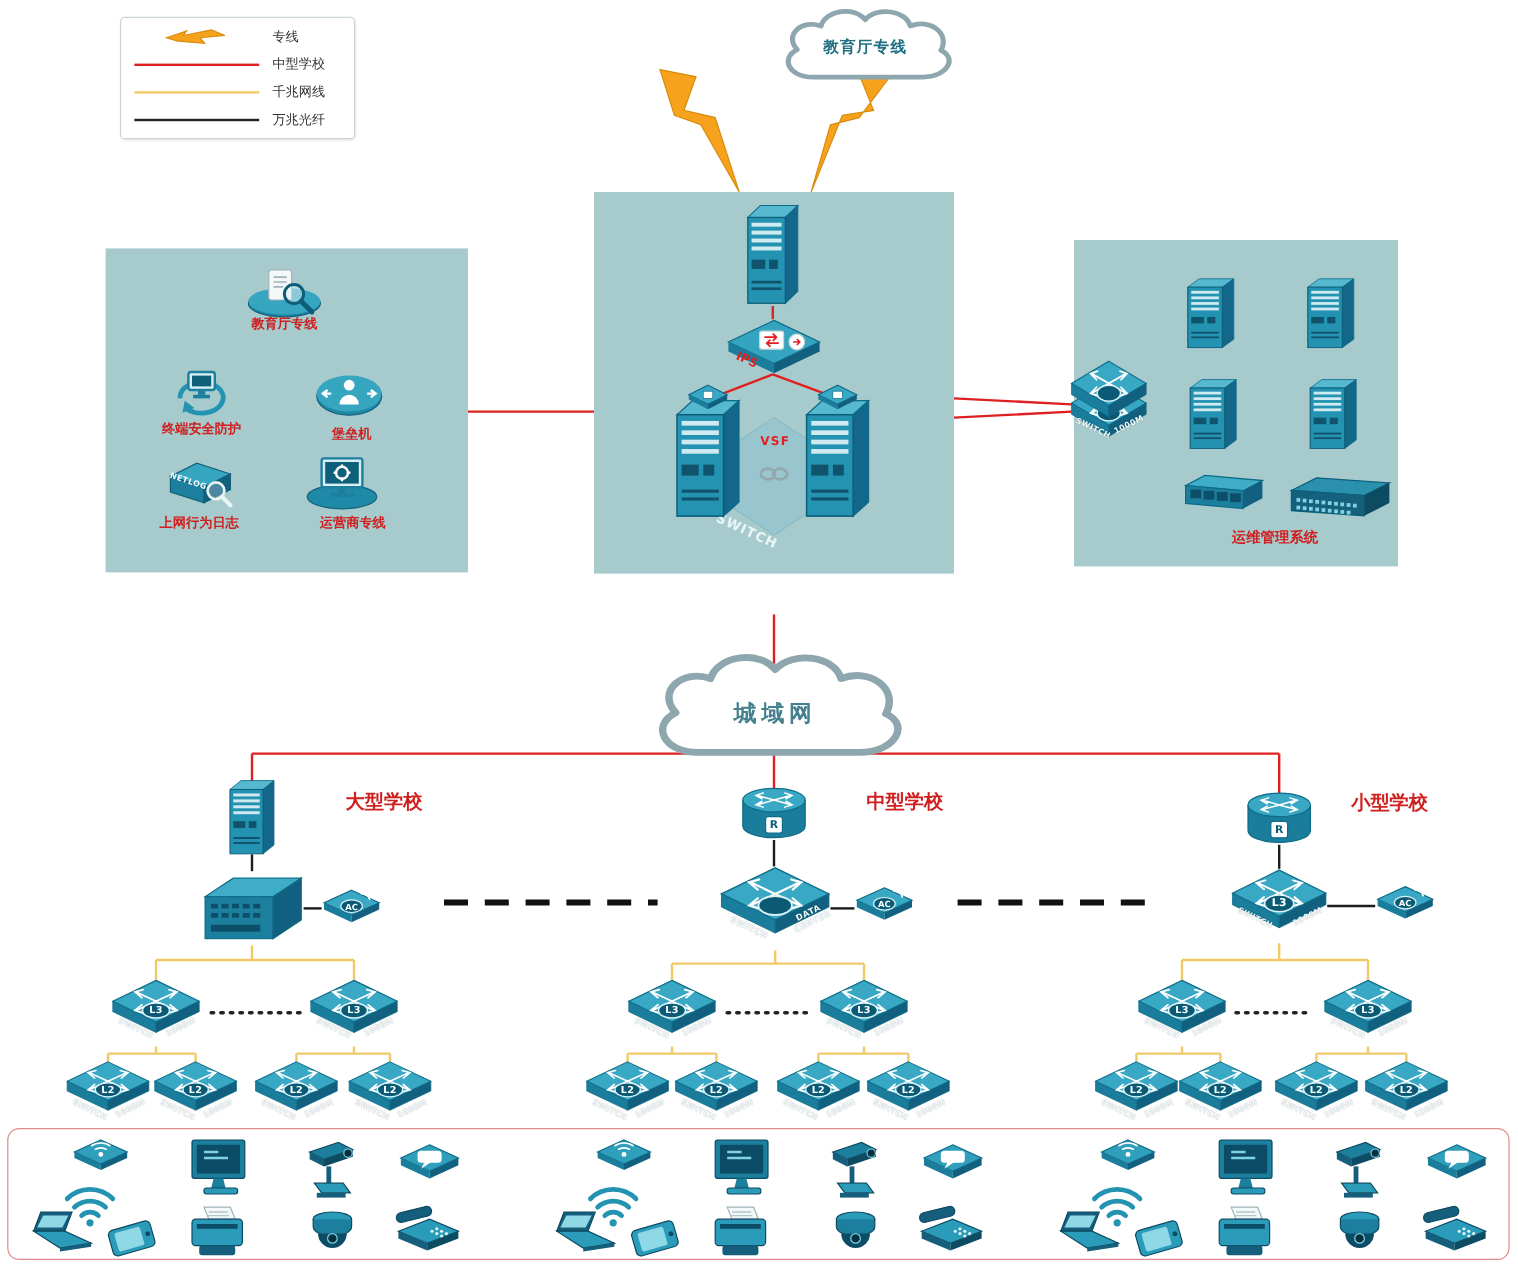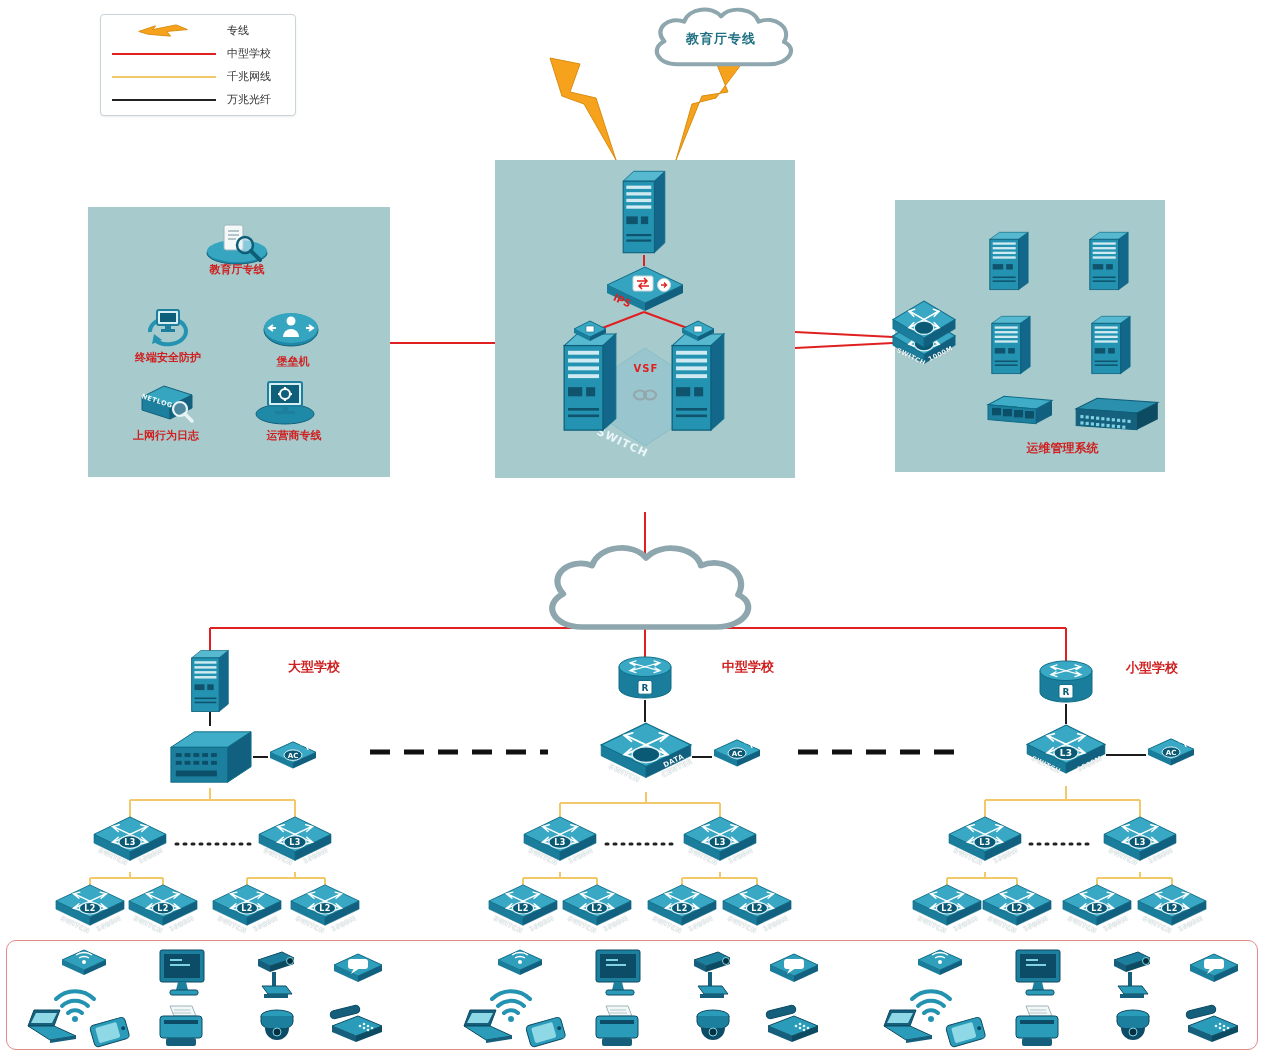--- a/index.html
+++ b/index.html
@@ -5,21 +5,21 @@
   html,body{margin:0;padding:0;background:#fff;}
   body{font-family:"DejaVu Sans","Liberation Sans",sans-serif;}
   .stage{position:relative;width:1265px;height:1054px;background:#fff;overflow:hidden;}
   .abs{position:absolute;}
   .zone{position:absolute;background:#a7cbcd;}
   .lines{position:absolute;left:0;top:0;pointer-events:none;}
   .dev{position:absolute;}
   .dev svg.shape{display:block;width:100%;height:100%;}
   .lbl{position:absolute;pointer-events:none;white-space:nowrap;}
   .red-lbl{color:#cf1f1f;font-weight:bold;font-size:11px;text-align:center;}
-  .school-lbl{color:#cf1f1f;font-weight:bold;font-size:13px;}
+  .school-lbl{color:#cf1f1f;font-weight:bold;font-size:16px;}
   .cloud-lbl{left:0;right:0;top:36%;text-align:center;color:#1f7082;font-weight:bold;font-size:13px;letter-spacing:1px;}
   .man-lbl{left:0;right:0;top:40%;text-align:center;color:#44808e;font-weight:bold;font-size:19px;letter-spacing:4px;font-family:"DejaVu Serif","Liberation Serif",serif;}
   .dc-title{color:#4a8f9a;font-weight:bold;font-size:21px;letter-spacing:2px;text-align:center;font-family:"DejaVu Serif","Liberation Serif",serif;}
   .edge{position:absolute;color:#f2fbfd;font-weight:bold;font-size:6.5px;letter-spacing:.4px;white-space:nowrap;pointer-events:none;text-shadow:0 0 1px rgba(0,0,0,.4);}
   .edge-l{left:6px;top:30px;transform:rotate(26deg);transform-origin:left center;}
   .edge-r{right:4px;top:30px;transform:rotate(-26deg);transform-origin:right center;}
   .oval{position:absolute;left:50%;top:46%;transform:translate(-50%,-50%);color:#fff;font-size:8px;font-weight:bold;letter-spacing:.3px;pointer-events:none;}
   .oval-ac{position:absolute;left:50%;top:45%;transform:translate(-50%,-50%);color:#fff;font-size:7px;font-weight:bold;pointer-events:none;}
   .rbadge{position:absolute;left:50%;top:70%;transform:translate(-50%,-50%);color:#0b5d77;font-weight:bold;font-size:9px;pointer-events:none;}
   .ips-lbl{position:absolute;left:9px;top:31px;transform:rotate(25deg);color:#e01f1f;font-weight:bold;font-size:10px;pointer-events:none;}
@@ -470,20 +470,21 @@
     <svg class="shape" viewBox="0 0 86 38" preserveAspectRatio="none">
         <use href="#sym-rackswitch"></use>
       </svg>
   </div>
   <span class="lbl abs red-lbl" style="left:1000px;top:440px;width:125px;font-size:12px">运维管理系统</span>
 
   <div class="dev" style="left:532px;top:540px;width:228px;height:104px">
     <svg class="shape" viewBox="0 0 220 110" preserveAspectRatio="none">
         <use href="#sym-cloud"></use>
       </svg>
+    <span class="lbl man-lbl">城域网</span>
   </div>
 
   <span class="lbl abs school-lbl" style="left:288px;top:658px">大型学校</span>
   <span class="lbl abs school-lbl" style="left:722px;top:658px">中型学校</span>
   <span class="lbl abs school-lbl" style="left:1126px;top:659px">小型学校</span>
 
   <div class="dev" style="left:188px;top:648px;width:44px;height:66px">
     <svg class="shape" viewBox="0 0 48 80" preserveAspectRatio="none">
         <use href="#sym-tower"></use>
       </svg>

